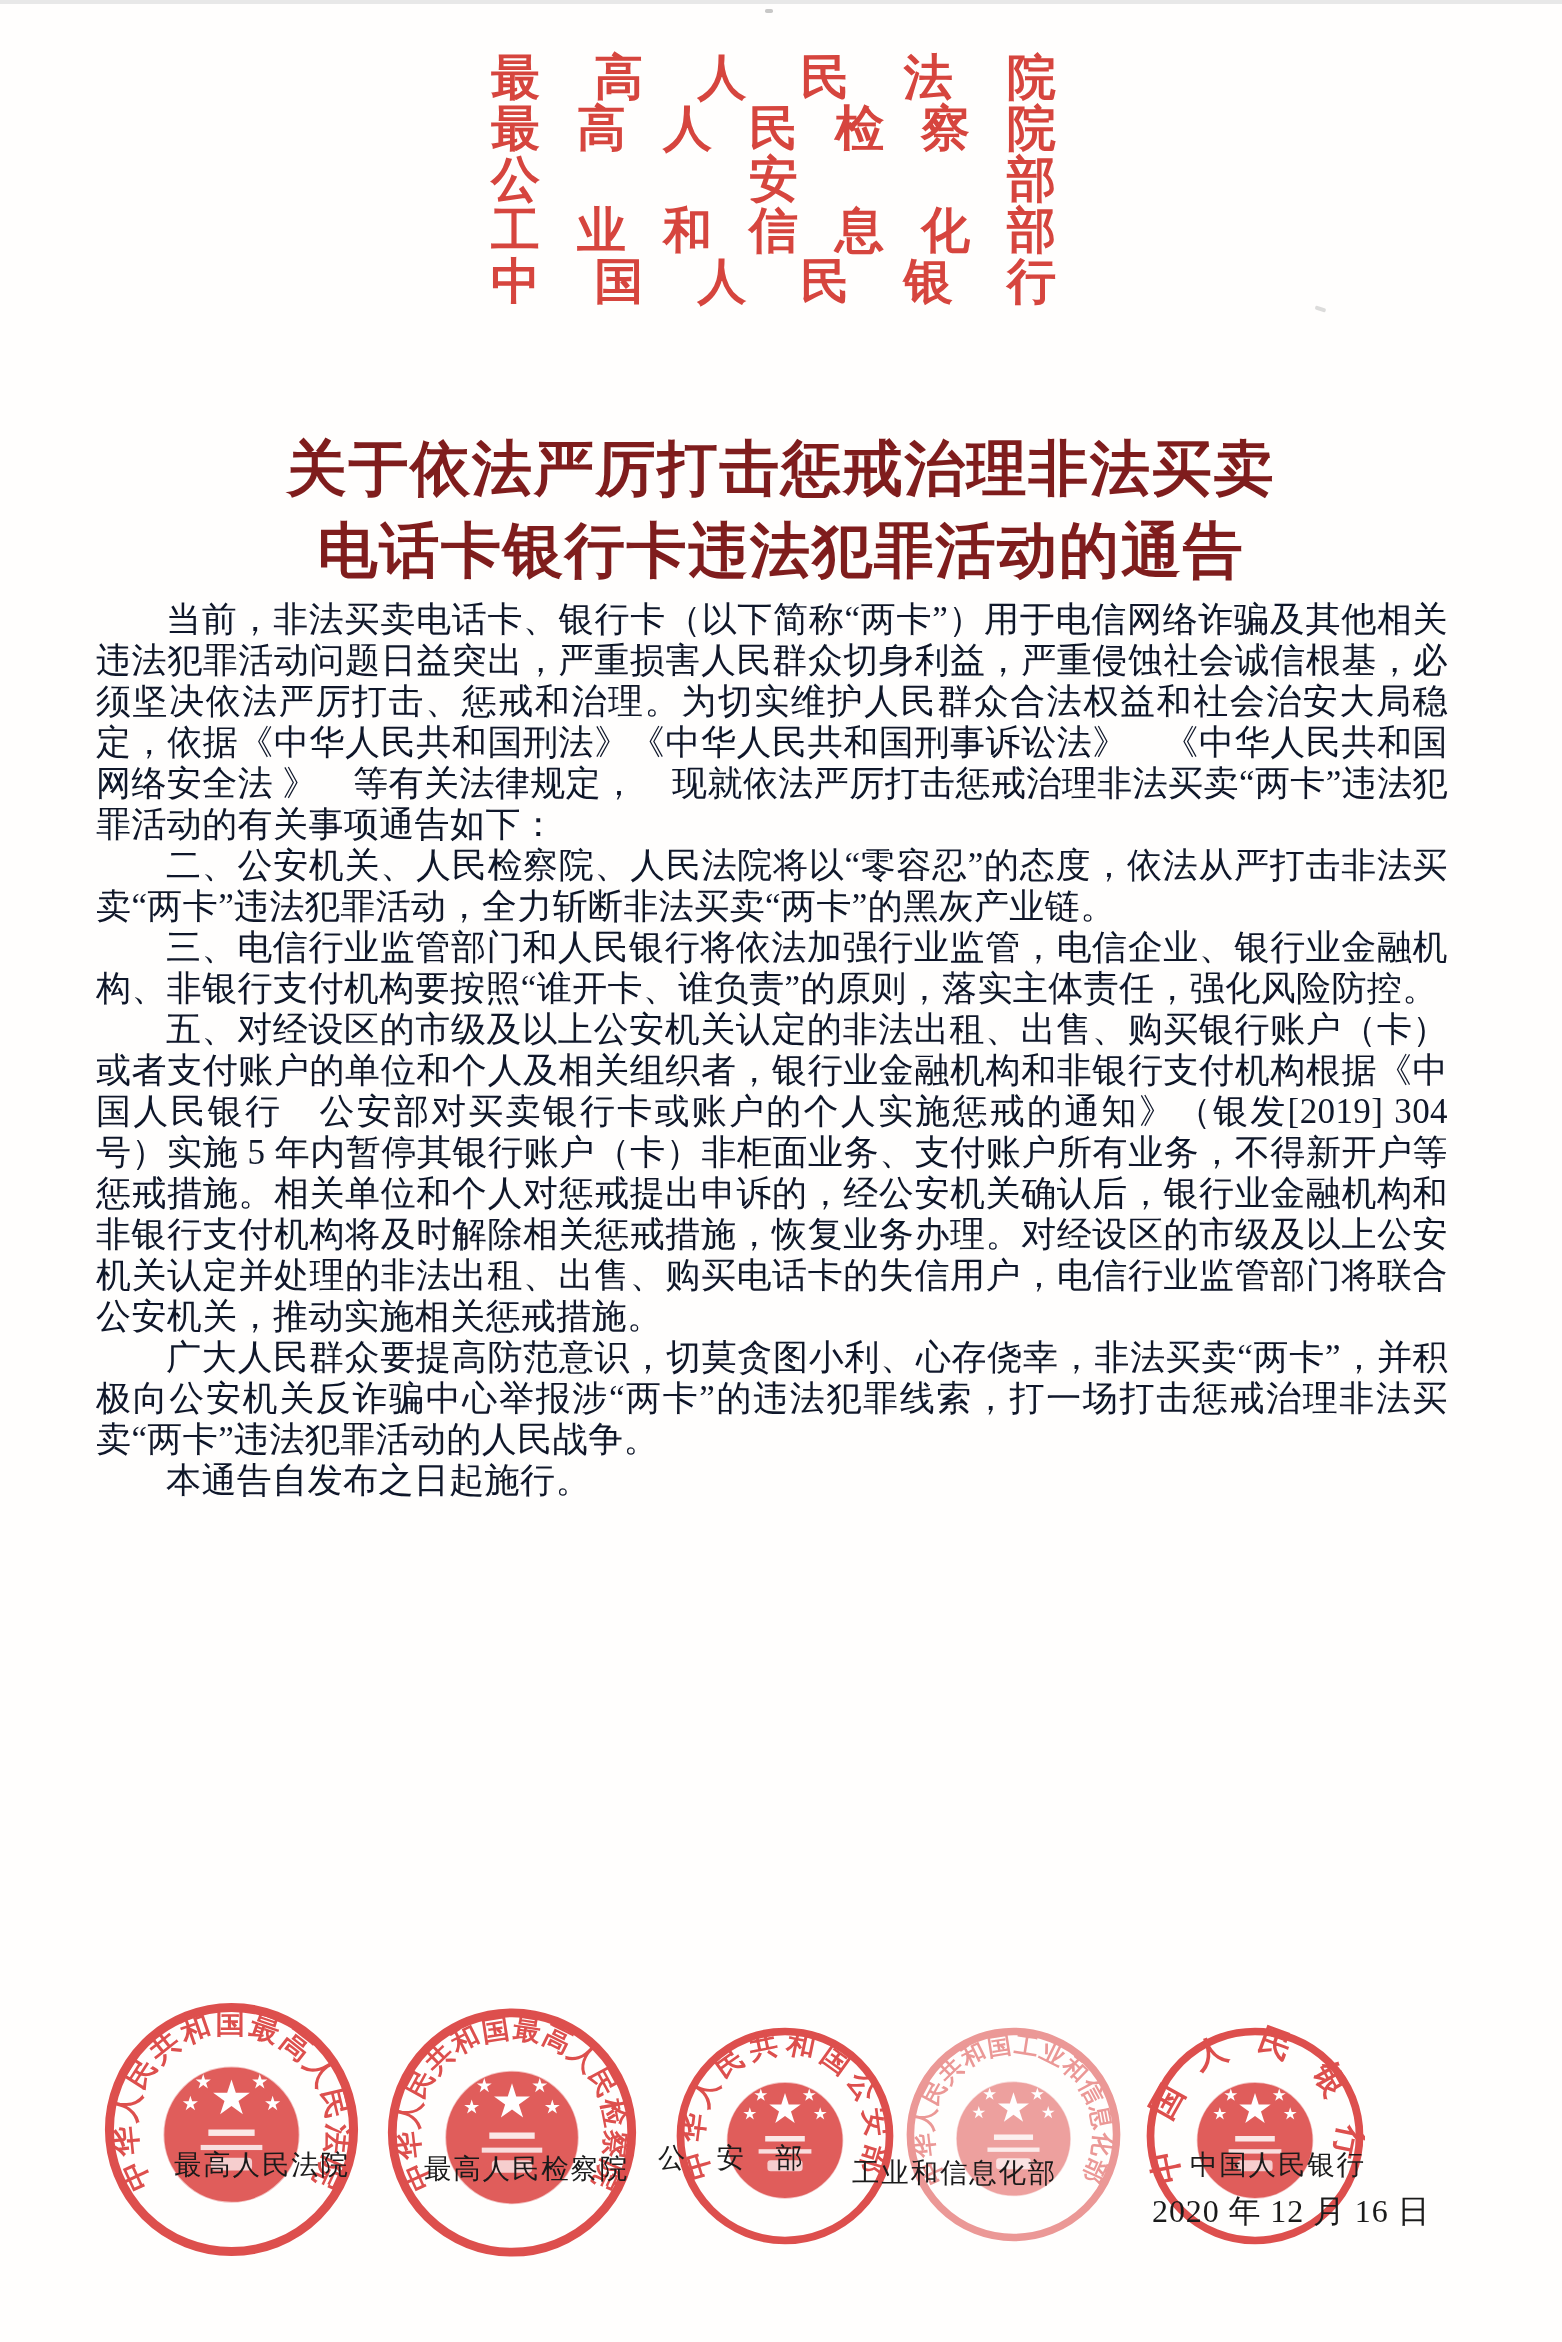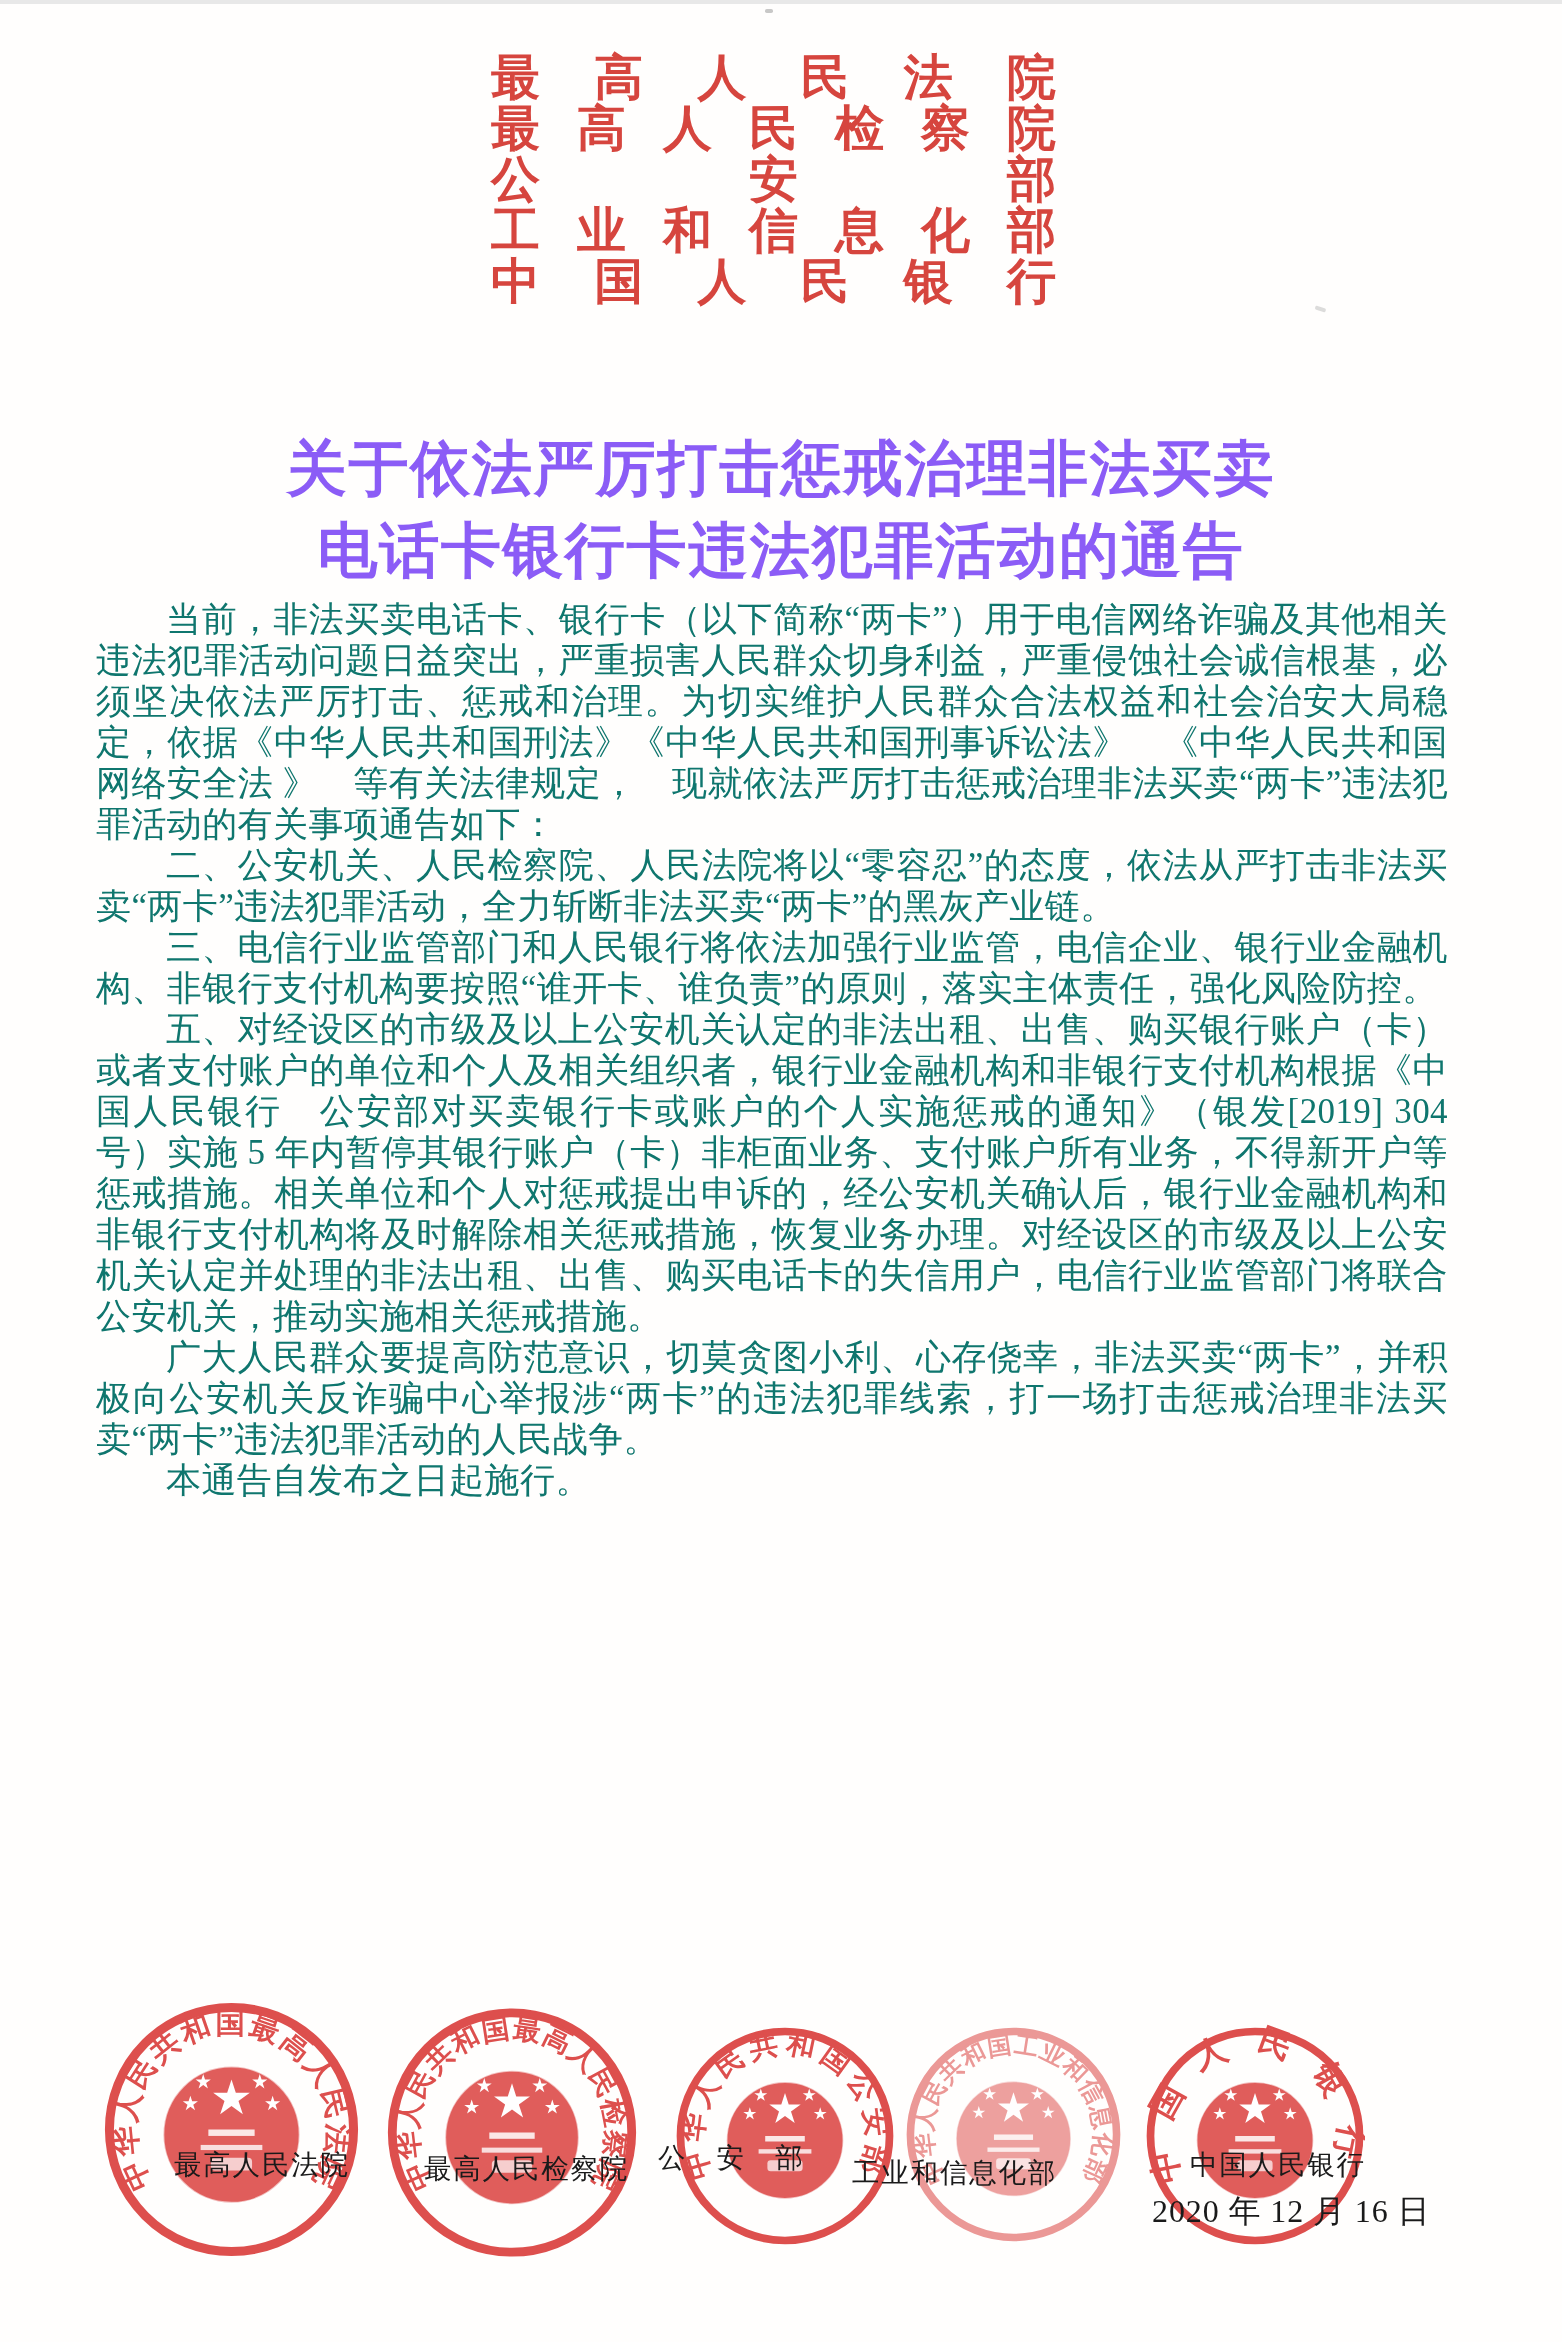--- a/index.html
+++ b/index.html
@@ -26,33 +26,33 @@
     text-align-last:justify;
     white-space:nowrap;
     text-justify:inter-character;
   }
   
   .doc-title{
     position:absolute;
     left:0;top:424px;
     width:1562px;
     text-align:center;
-    color:#8b5cf6;
+    color:#7f1d1d;
     font-weight:700;
     font-size:60px;
     line-height:82px;
     letter-spacing:1.8px;
     margin:0;
   }
   
   .body-text{
     position:absolute;
     left:96px;top:595px;
     width:1352px;
-    color:#0f766e;
+    color:#0f172a;
     font-size:35px;
     line-height:41px;
     text-align:justify;
     letter-spacing:0.4px;
   }
   .body-text p{
     margin:0;
     text-indent:2em;
   }
   

